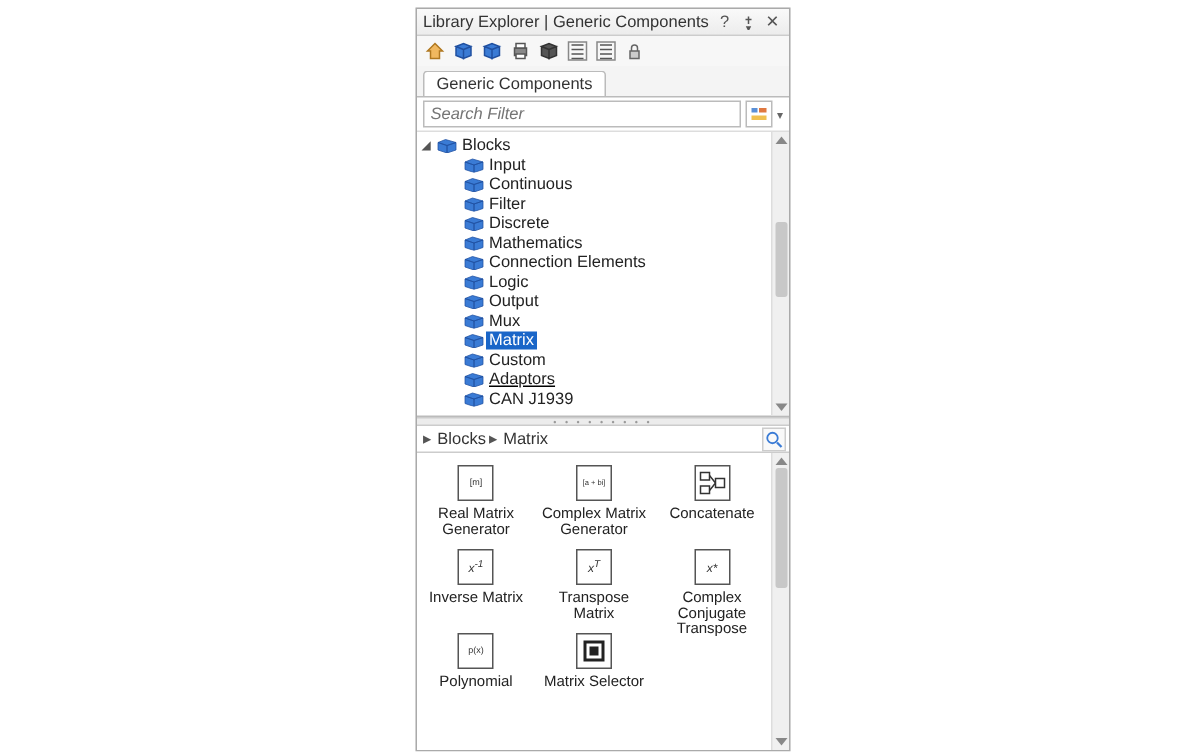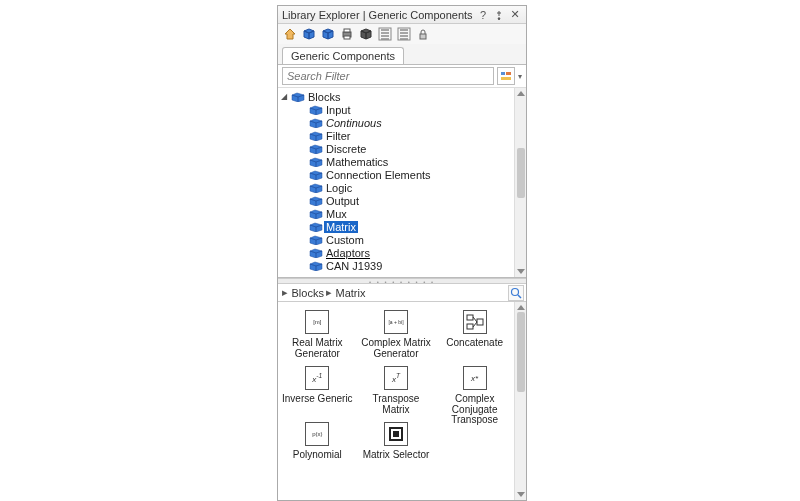--- a/index.html
+++ b/index.html
@@ -345,21 +345,21 @@
       <div id="tree-children">
           <div class="tree-node" style="padding-left: 20px;">
             <span class="exp"></span>
             <span class="ico">
               <svg width="14" height="10">
                 <path d="M1 3 L6 1 L13 3 L7 5 Z M1 3 L1 8 L7 10 L7 5 Z M13 3 L13 8 L7 10 L7 5 Z" fill="#3a7bd5" stroke="#2050a0" stroke-width="0.5"></path>
               </svg>
             </span>
             <span class="lab">Input</span>
           </div>
-          <div class="tree-node" style="padding-left: 20px; font-style: italic;">
+          <div class="tree-node" style="padding-left: 20px;">
             <span class="exp"></span>
             <span class="ico">
               <svg width="14" height="10">
                 <path d="M1 3 L6 1 L13 3 L7 5 Z M1 3 L1 8 L7 10 L7 5 Z M13 3 L13 8 L7 10 L7 5 Z" fill="#3a7bd5" stroke="#2050a0" stroke-width="0.5"></path>
               </svg>
             </span>
             <span class="lab">Continuous</span>
           </div>
           <div class="tree-node" style="padding-left: 20px;">
             <span class="exp"></span>
@@ -509,21 +509,21 @@
               <rect x="12" y="7" width="6" height="6" fill="none" stroke="#333"></rect>
               <path d="M8 5 L12 10 M8 15 L12 10" stroke="#333" fill="none"></path>
             </svg>
           </div>
           <div class="lbl">Concatenate</div>
         </div>
         <div class="cell">
           <div class="box">
             <span style="font-size:8px;font-style:italic;">x<sup>-1</sup></span>
           </div>
-          <div class="lbl">Inverse Generic</div>
+          <div class="lbl">Inverse Matrix</div>
         </div>
         <div class="cell">
           <div class="box">
             <span style="font-size:8px;font-style:italic;">x<sup>T</sup></span>
           </div>
           <div class="lbl">Transpose Matrix</div>
         </div>
         <div class="cell">
           <div class="box">
             <span style="font-size:8px;font-style:italic;">x*</span>

